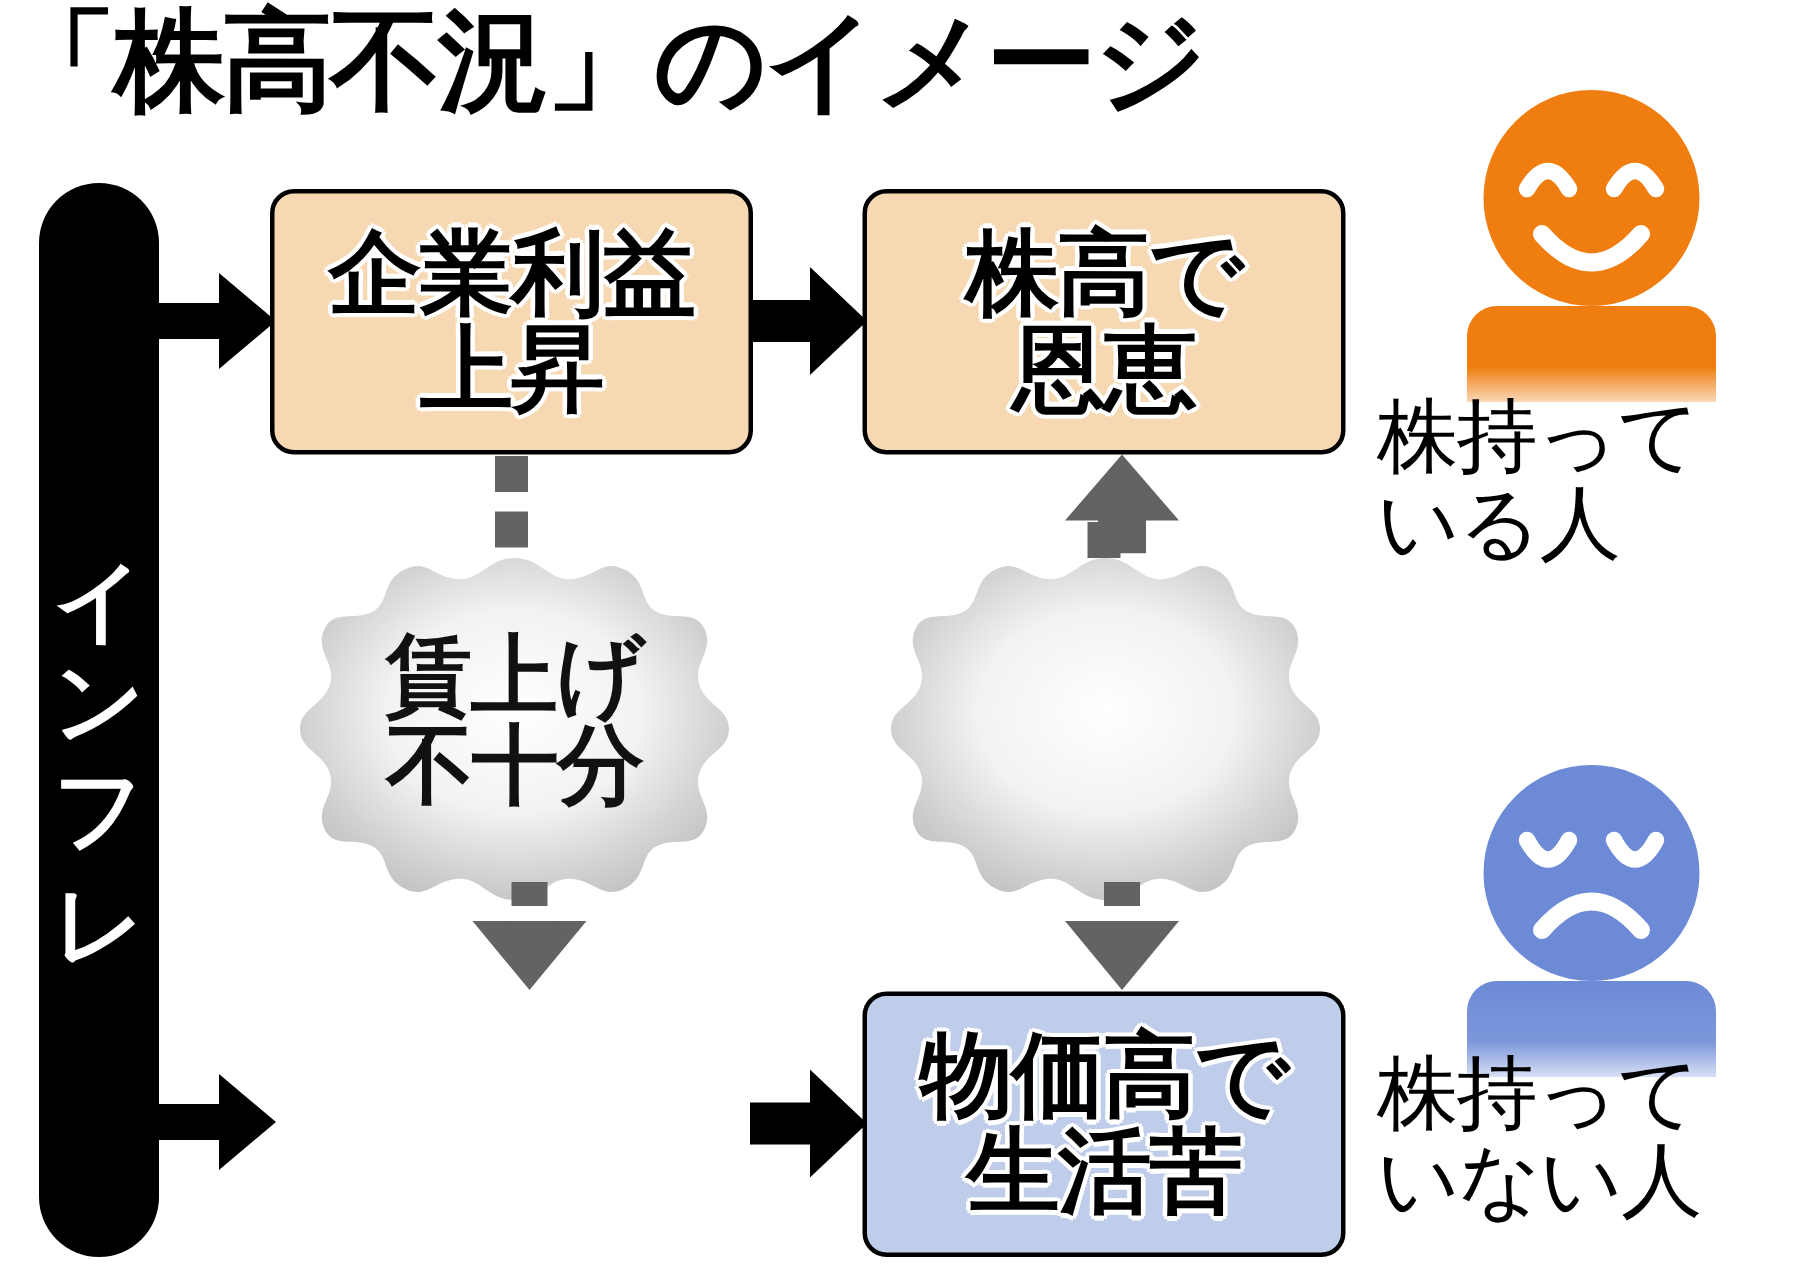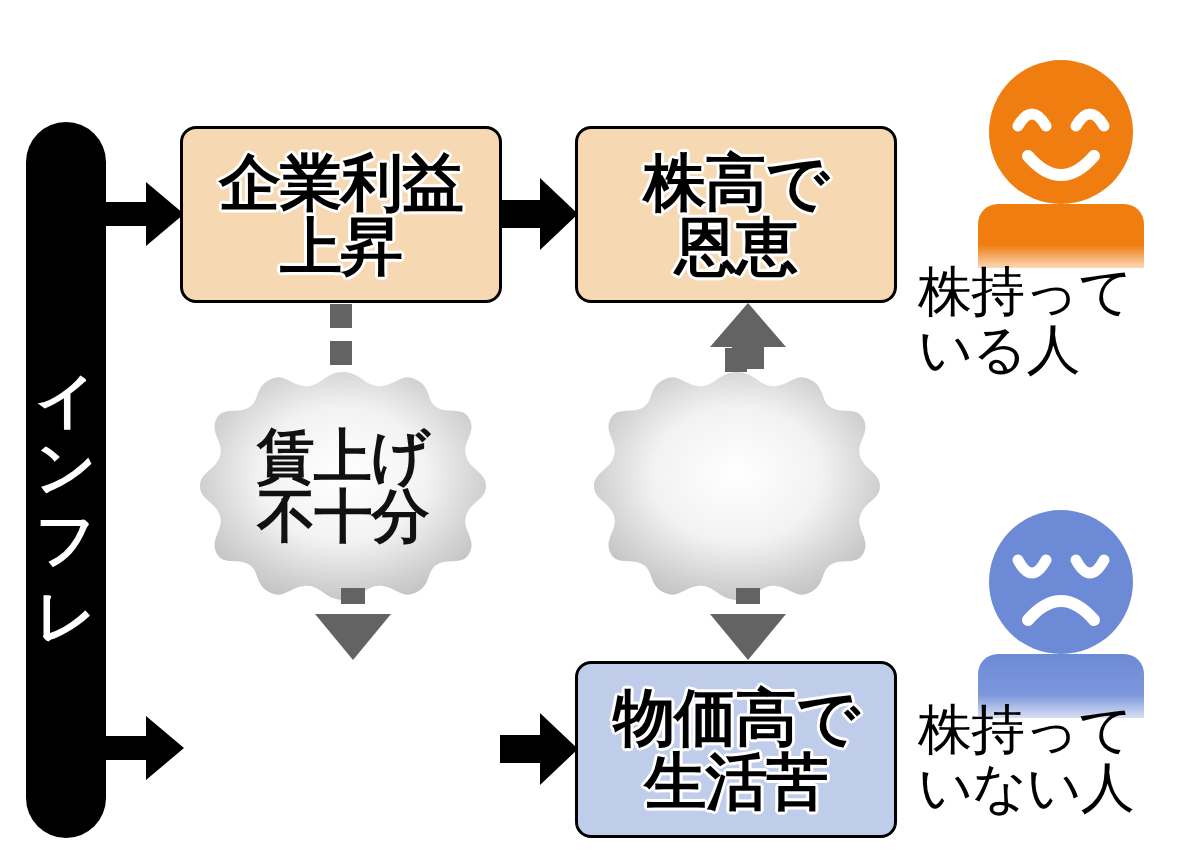--- a/index.html
+++ b/index.html
@@ -89,20 +89,21 @@
 
   
   .burst {
     position: absolute;
     width: 290px;
     height: 236px;
     display: flex;
     align-items: center;
     justify-content: center;
     text-align: center;
+    font-family: Liberation Mono, monospace;
   }
   .burst .burst-shape {
     position: absolute;
     inset: 0;
   }
   .burst .burst-text {
     position: relative;
     font-size: 58px;
     font-weight: 700;
     line-height: 1.03;
@@ -166,20 +167,21 @@
     white-space: pre-line;
   }
   #caption-holder    { left: 918px; top: 262px; }
   #caption-nonholder { left: 918px; top: 700px; }
 </style>
 </head>
 <body>
 
 <div id="stage">
 
+  <div class="title">「株高不況」のイメージ</div>
 
   <div class="inflation-bar">
     <span class="inflation-label">インフレ</span>
   </div>
 
   <div class="arrow-black" id="arr-bar-top">
     <svg width="80" height="76" viewBox="0 0 80 76" aria-hidden="true">
       <path d="M0 26 H42 V6 L80 38 L42 70 V50 H0 Z" fill="#000000"></path>
     </svg>
   </div>

